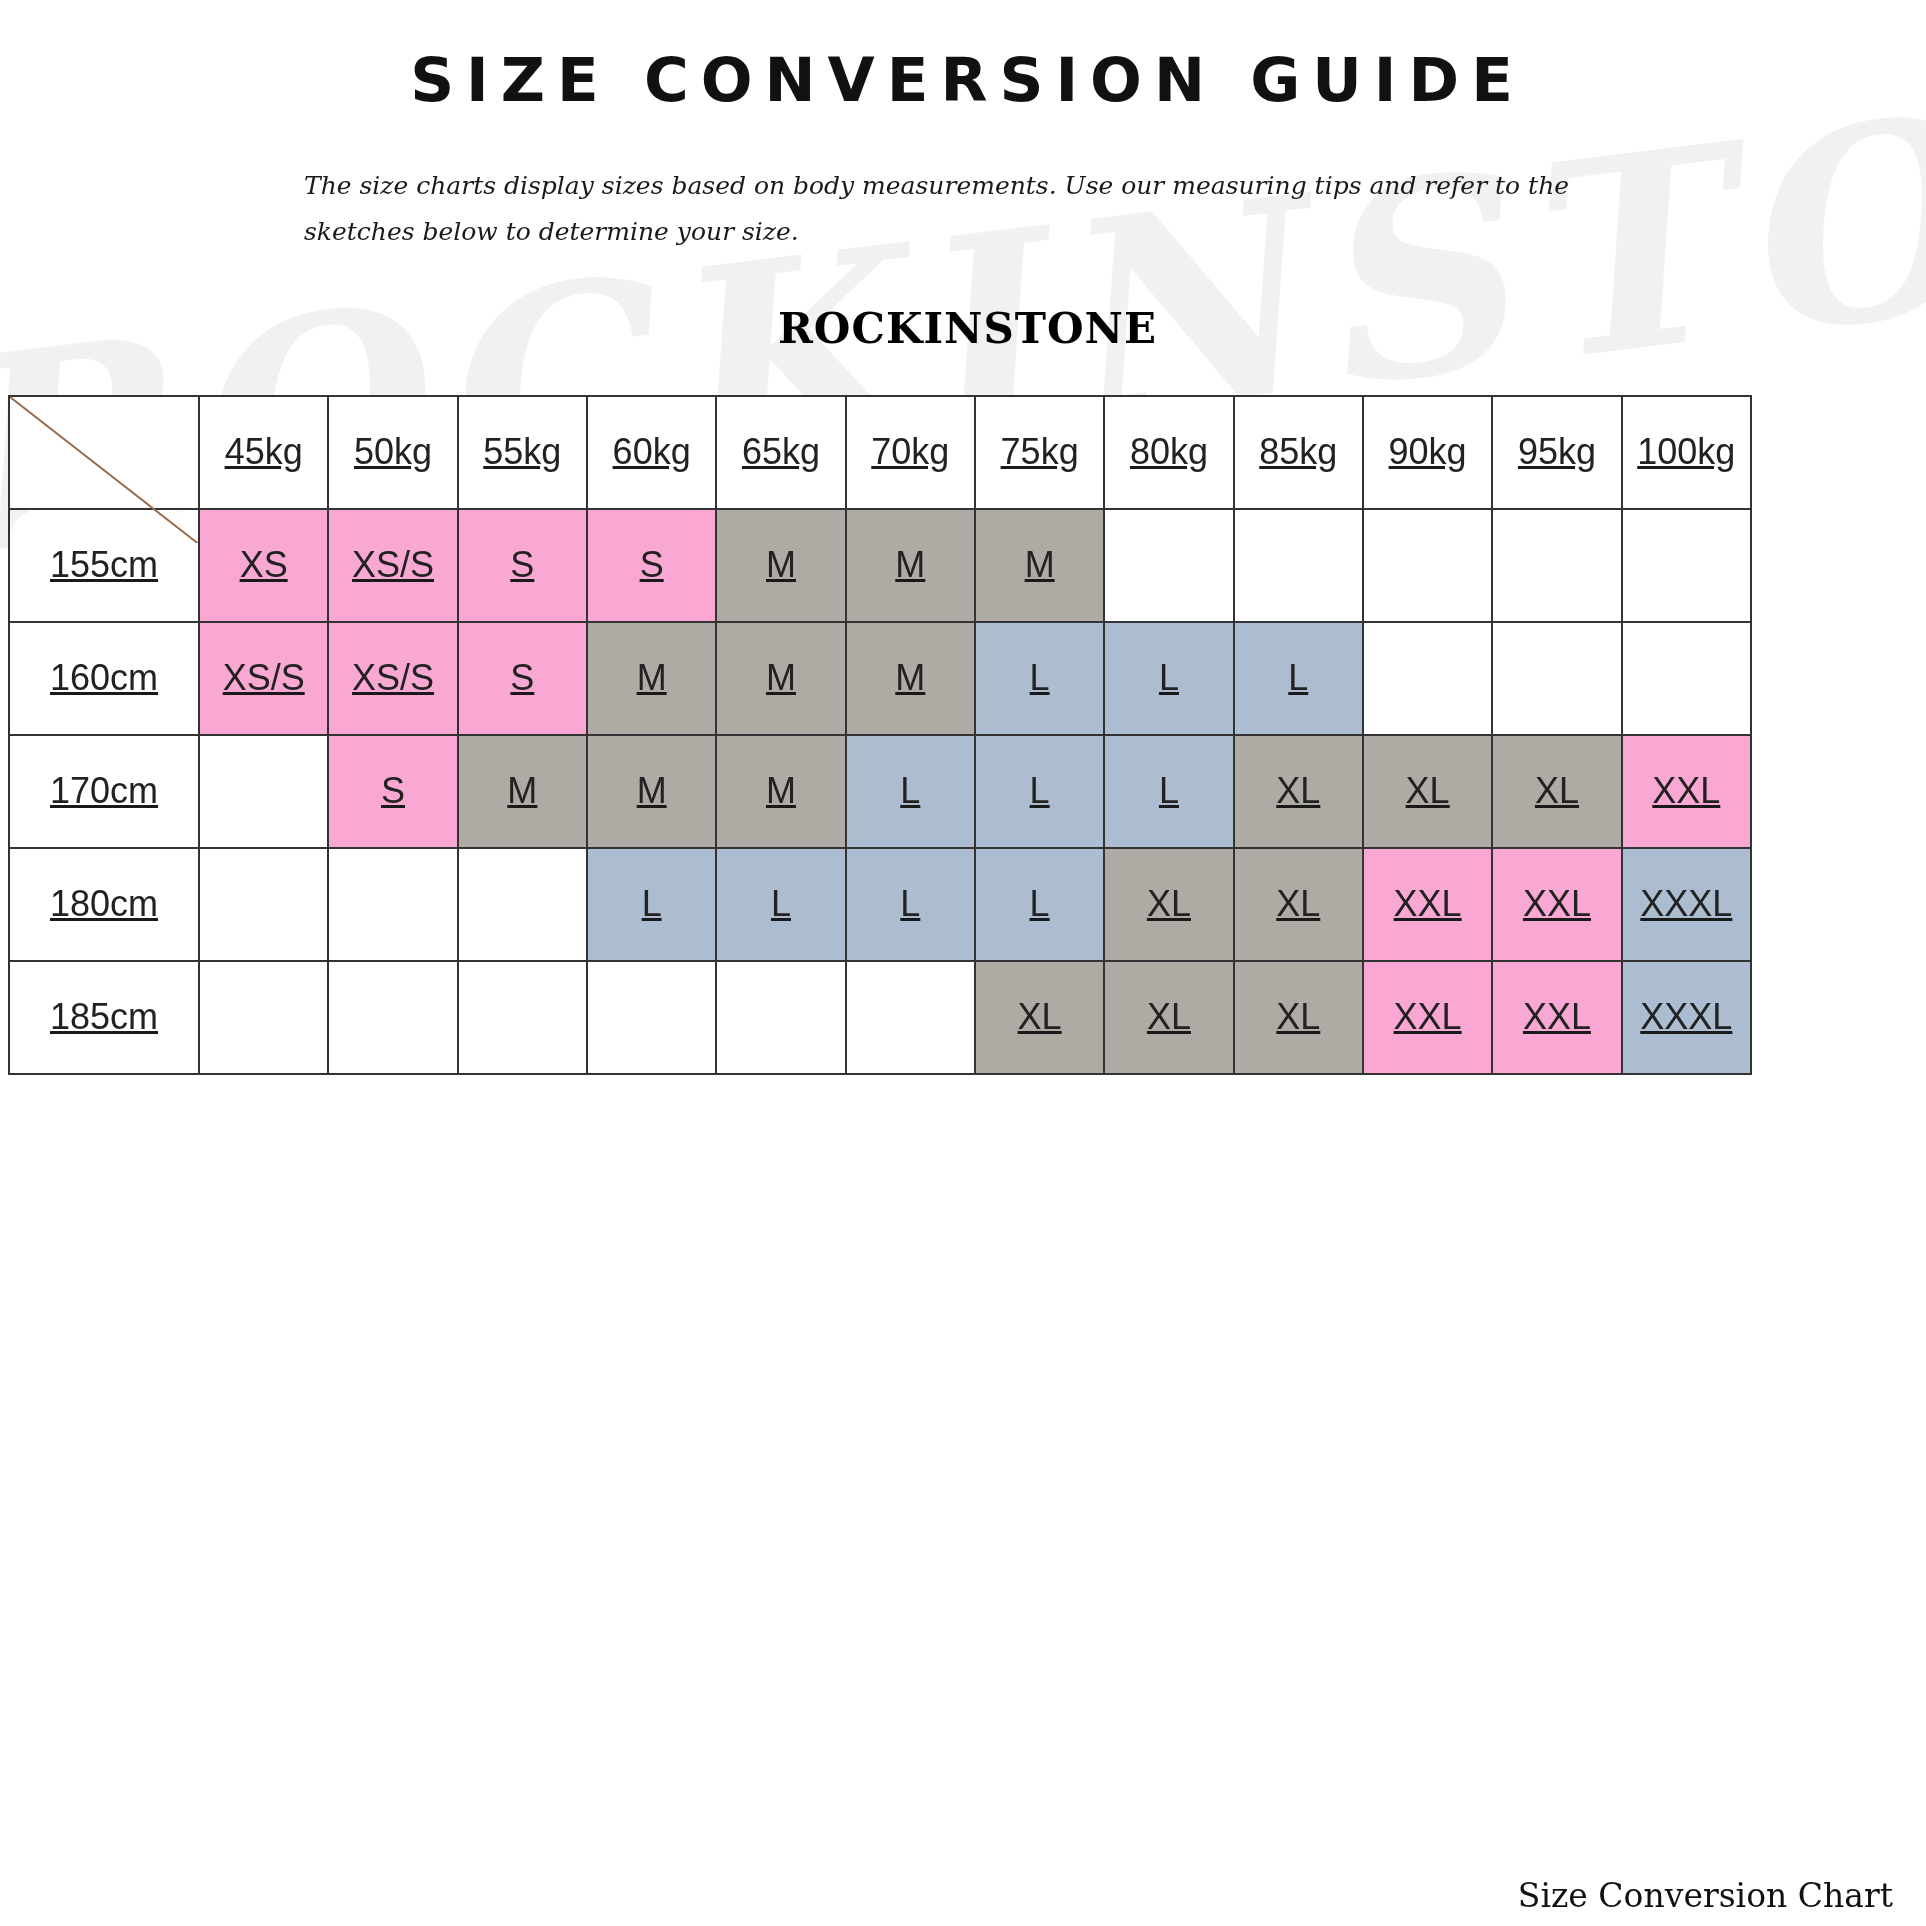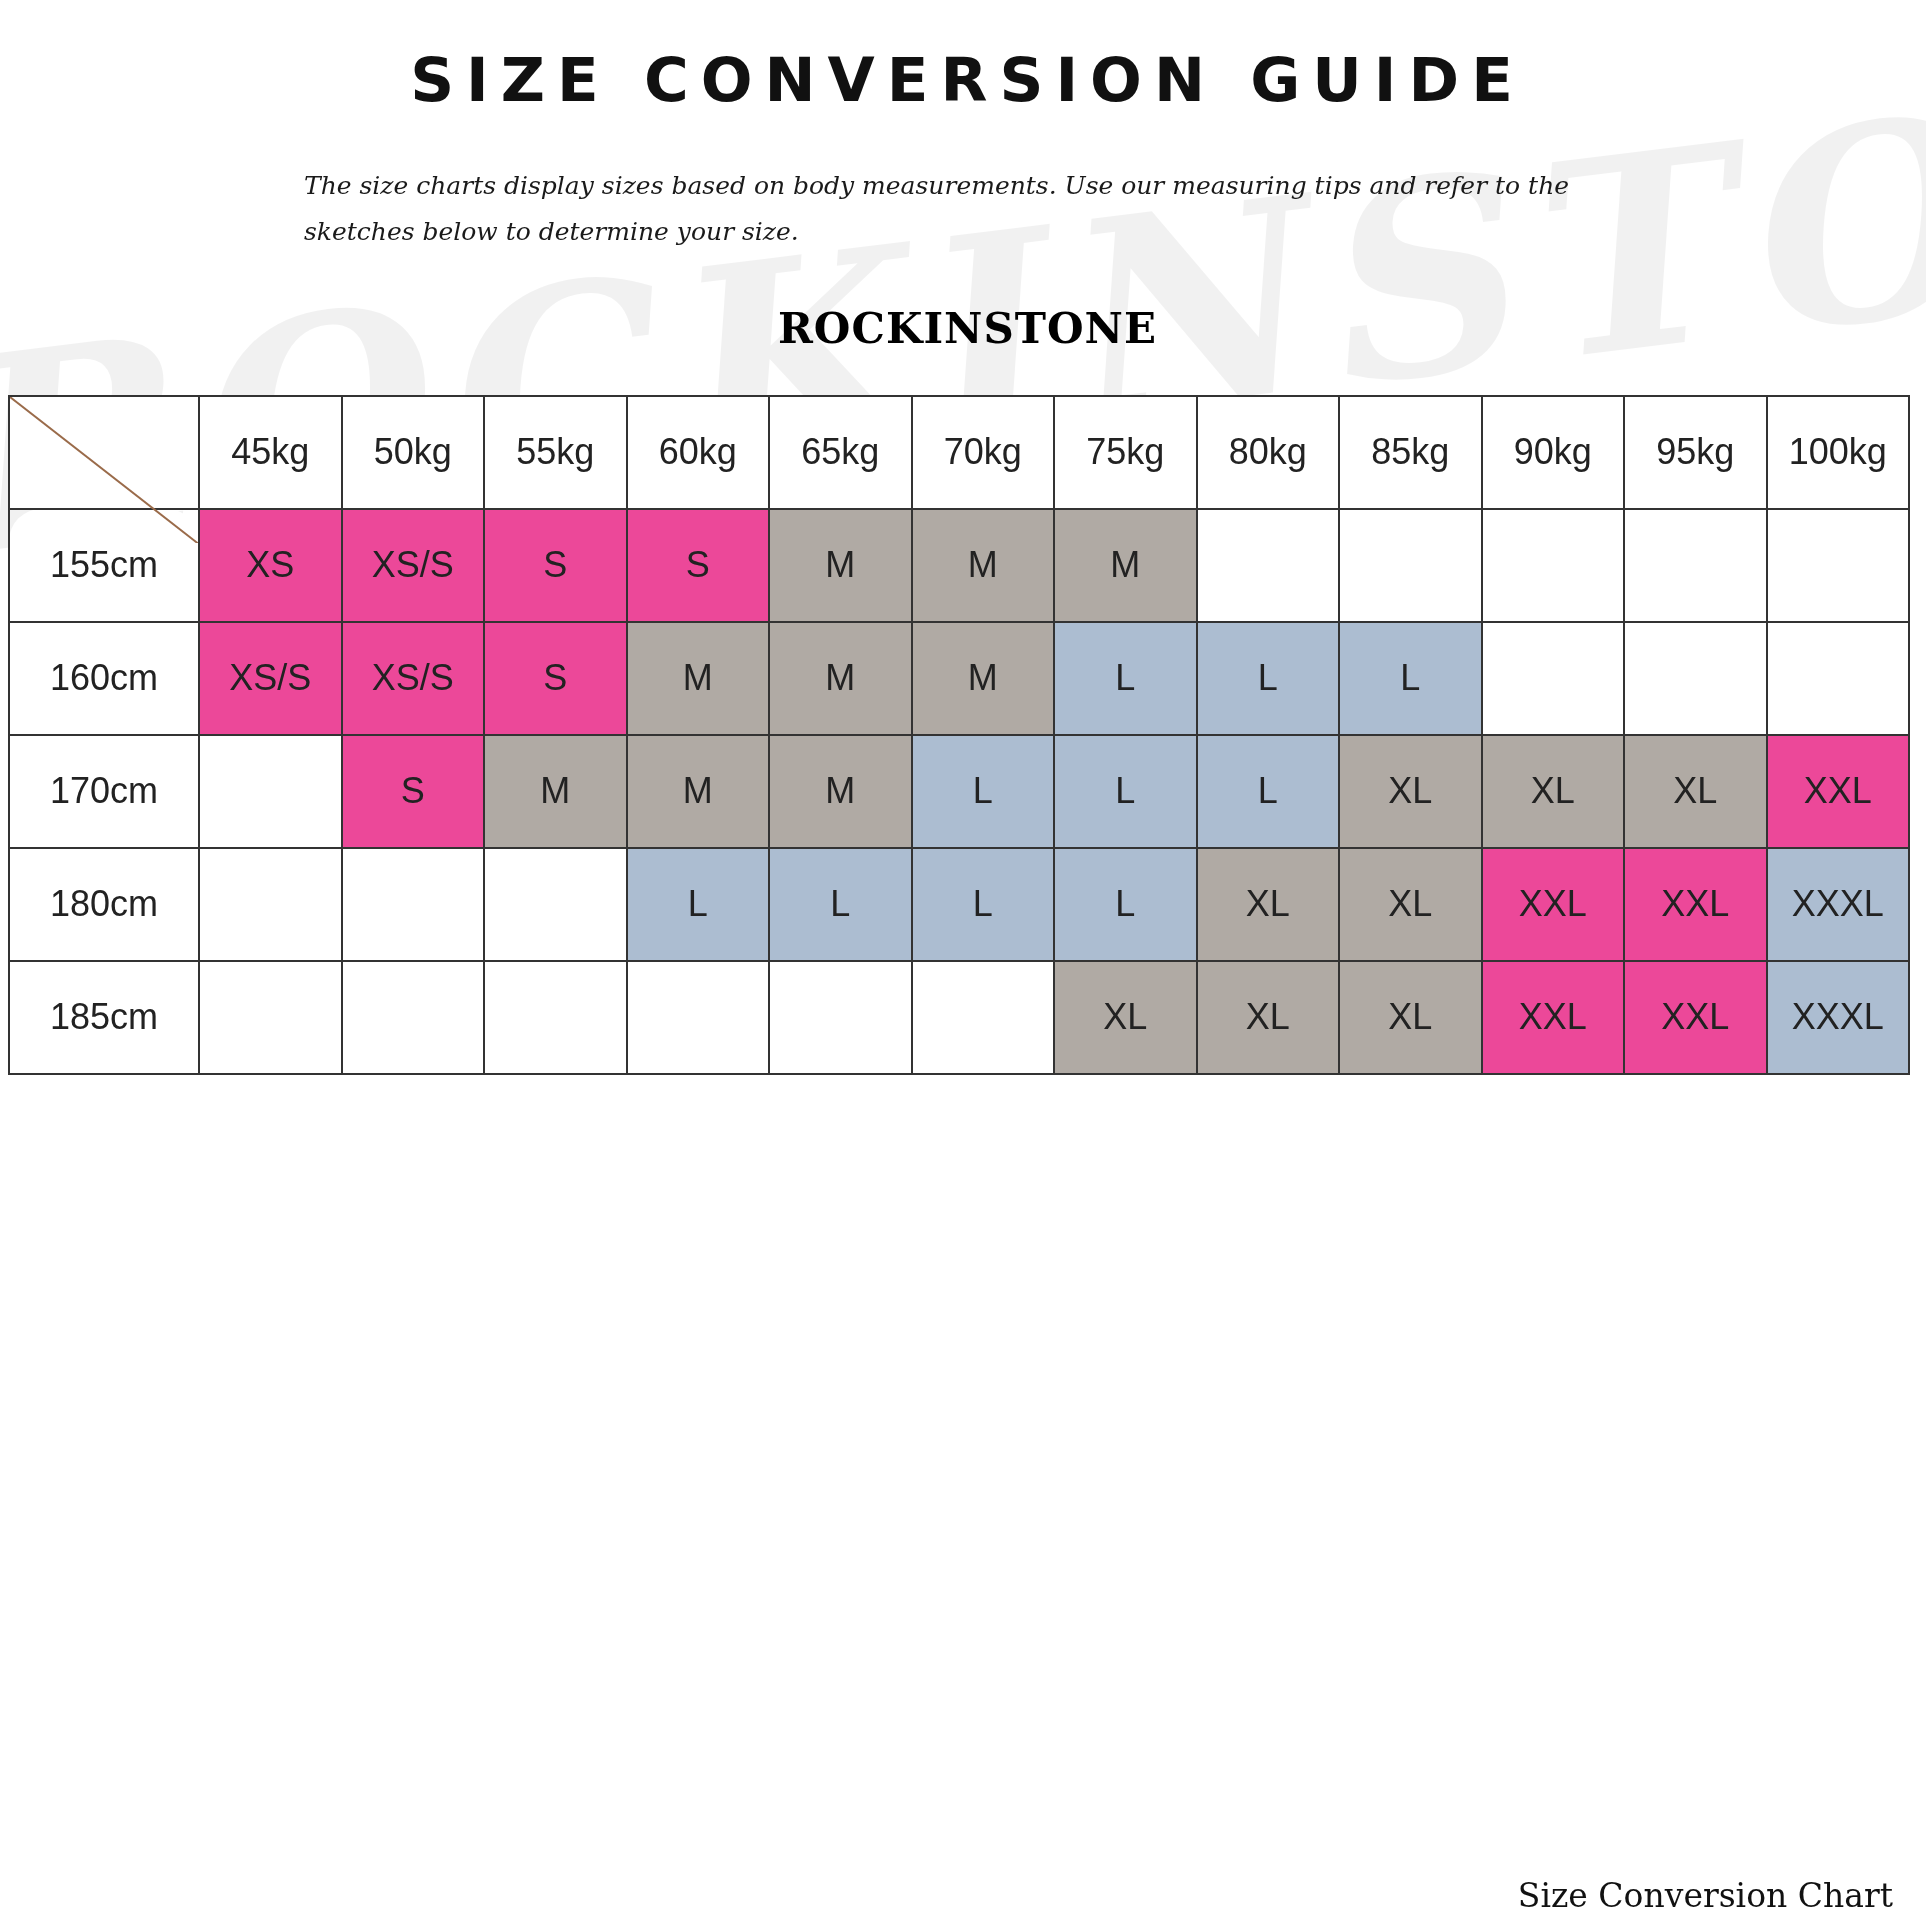--- a/index.html
+++ b/index.html
@@ -80,23 +80,24 @@
     font-weight: bold;
     font-size: 42px;
     letter-spacing: 1px;
     margin-top: 48px;
     color: #000;
   }
 
   
   table.size-table {
     border-collapse: collapse;
-    width: 1902px;
+    width: 1744px;
     margin-top: 42px;
     table-layout: fixed;
+    text-decoration: underline;
   }
   table.size-table td {
     border: 2px solid #333;
     text-align: center;
     vertical-align: middle;
     font-size: 36px;
     color: #222;
     height: 111px;
     padding: 0;
   }
@@ -116,21 +117,21 @@
     background: #fff;
     color: #1a1a1a;
   }
   td.rowhead {
     font-size: 37px;
     background: #fff;
     color: #1a1a1a;
     border-radius: 32px;
   }
   td.c-empty { background: #ffffff; }
-  td.c-light { background: #ec4899; }
+  td.c-light { background: #f9a8d4; }
   td.c-gray  { background: #b0aaa4; }
   td.c-blue  { background: #acbdd1; }
 
   
   .footer-caption {
     position: absolute;
     right: 34px;
     bottom: 12px;
     font-family: "DejaVu Serif", serif;
     font-size: 33px;

